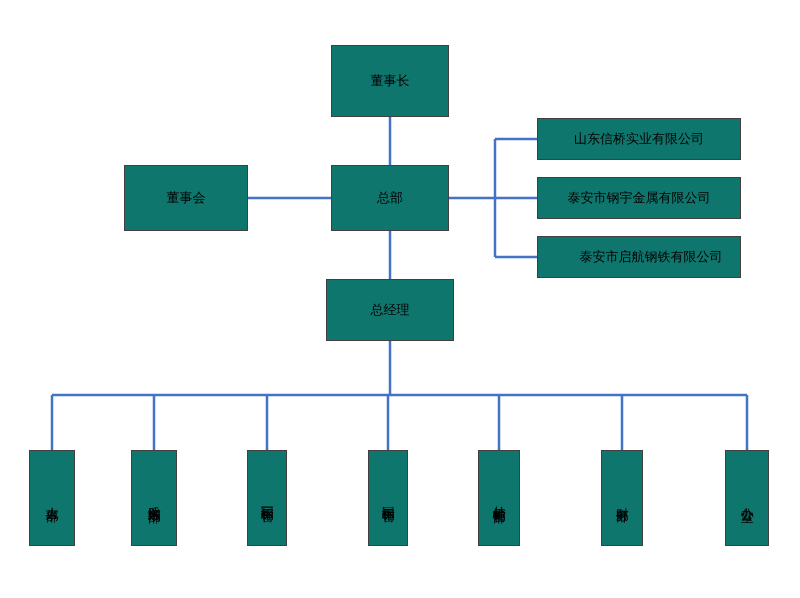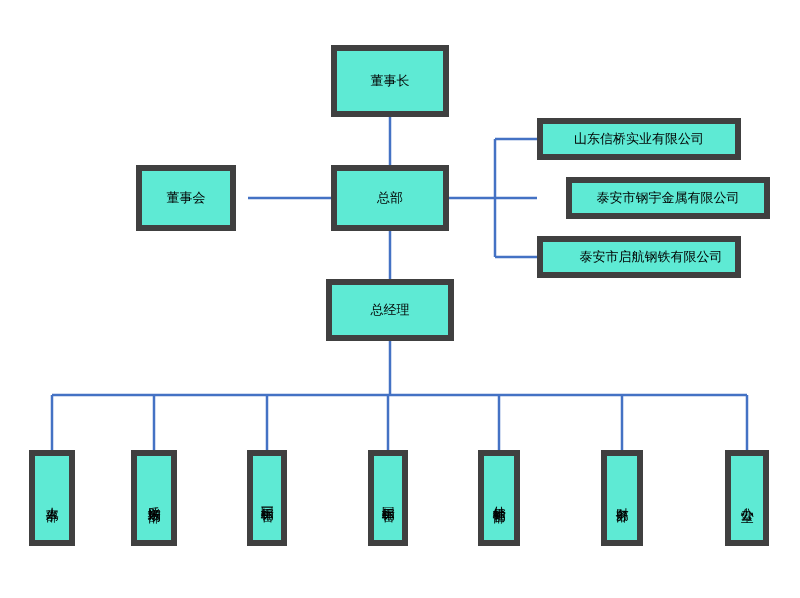--- a/index.html
+++ b/index.html
@@ -20,22 +20,22 @@
   #edges {
     position: absolute;
     left: 0;
     top: 0;
     width: 800px;
     height: 598px;
   }
   .node {
     position: absolute;
     box-sizing: border-box;
-    border: 6px solid #404040;
-    background: #5eead4;
+    border: 1px solid #404040;
+    background: #0f766e;
     color: #000000;
     display: flex;
     align-items: center;
     justify-content: center;
     text-align: center;
     font-size: 13px;
     line-height: 1.25;
     z-index: 2;
   }
   .node.vertical {
@@ -82,33 +82,33 @@
       <path d="M499,395 L499,450"></path>
       <path d="M622,395 L622,450"></path>
       <path d="M747,395 L747,450"></path>
     </g>
   </svg>
 
   <div class="node" style="left:331px; top:45px; width:118px; height:72px;">
     <span class="label">董事长</span>
   </div>
 
-  <div class="node" style="left:136px; top:165px; width:100px; height:66px;">
+  <div class="node" style="left:124px; top:165px; width:124px; height:66px;">
     <span class="label">董事会</span>
   </div>
 
   <div class="node" style="left:331px; top:165px; width:118px; height:66px;text-align:right;">
     <span class="label">总部</span>
   </div>
 
   <div class="node" style="left:537px; top:118px; width:204px; height:42px;">
     <span class="label">山东信桥实业有限公司</span>
   </div>
 
-  <div class="node" style="left:537px; top:177px; width:204px; height:42px;margin-left:29px;">
+  <div class="node" style="left:537px; top:177px; width:204px; height:42px;">
     <span class="label">泰安市钢宇金属有限公司</span>
   </div>
 
   <div class="node" style="left:537px; top:236px; width:204px; height:42px;padding-left:24px;">
     <span class="label">泰安市启航钢铁有限公司</span>
   </div>
 
   <div class="node" style="left:326px; top:279px; width:128px; height:62px;">
     <span class="label">总经理</span>
   </div>

